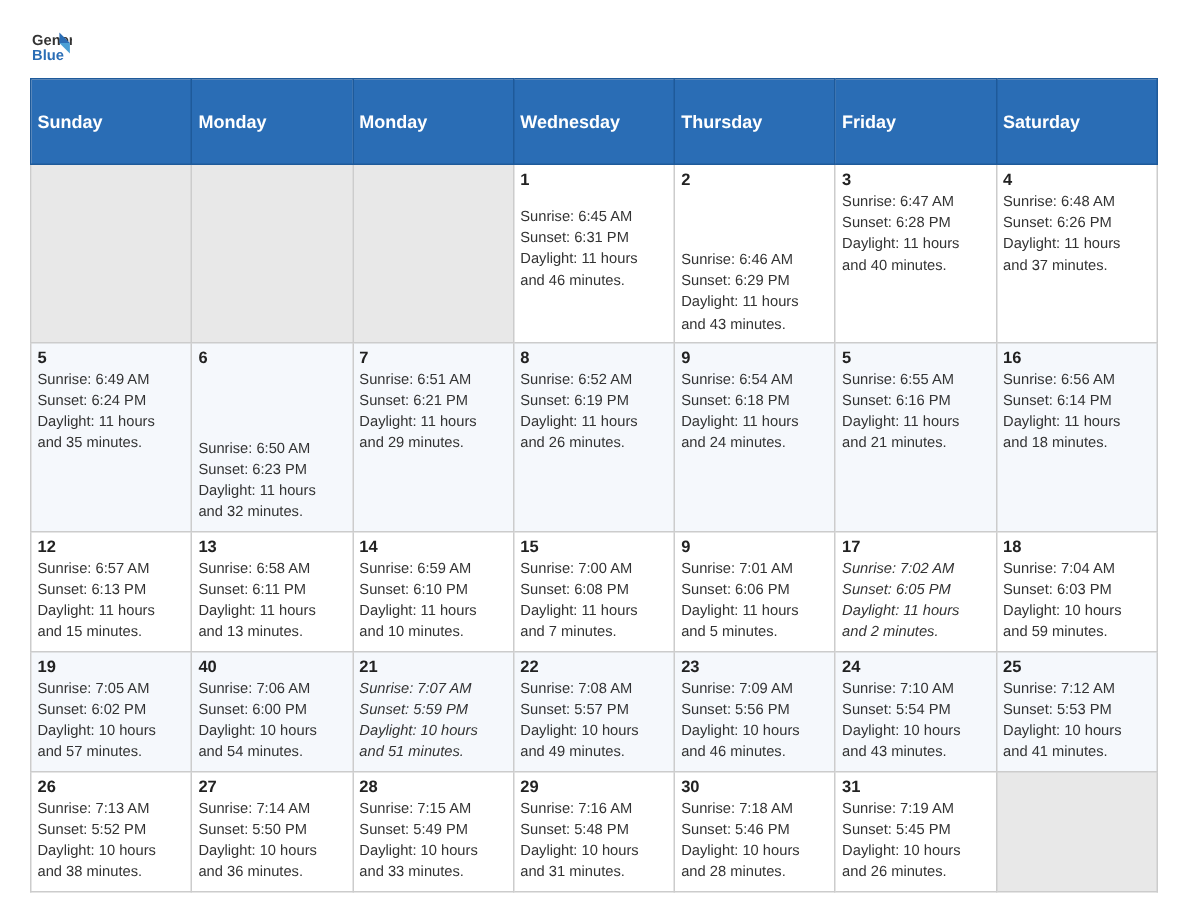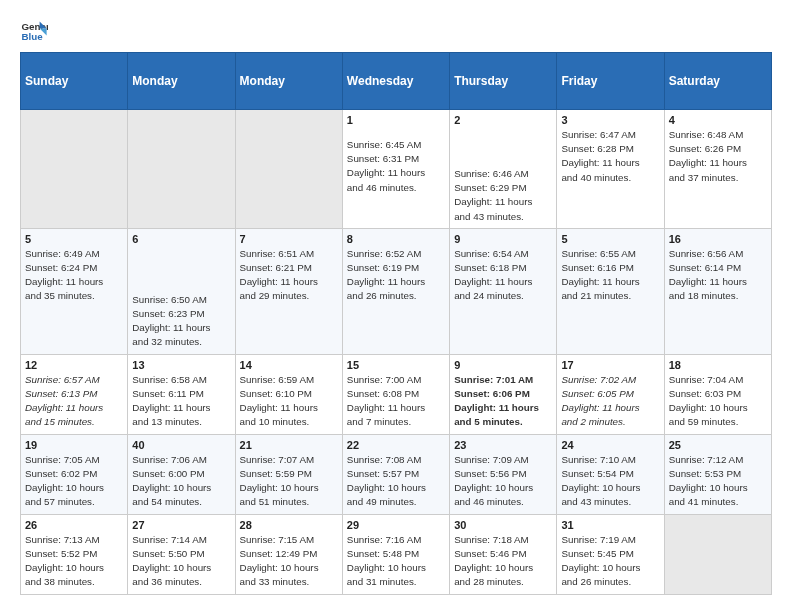--- a/index.html
+++ b/index.html
@@ -202,21 +202,21 @@
             <div class="day-number">16</div>
             <div class="day-info" style="white-space: pre-line;">Sunrise: 6:56 AM
 Sunset: 6:14 PM
 Daylight: 11 hours
 and 18 minutes.</div>
           </td>
         </tr>
         <tr>
           <td>
             <div class="day-number">12</div>
-            <div class="day-info" style="white-space: pre-line; font-style: italic;">Sunrise: 6:57 AM
+            <div class="day-info" style="white-space: pre-line;">Sunrise: 6:57 AM
 Sunset: 6:13 PM
 Daylight: 11 hours
 and 15 minutes.</div>
           </td>
           <td>
             <div class="day-number">13</div>
             <div class="day-info" style="white-space: pre-line;">Sunrise: 6:58 AM
 Sunset: 6:11 PM
 Daylight: 11 hours
 and 13 minutes.</div>
@@ -230,21 +230,21 @@
           </td>
           <td>
             <div class="day-number">15</div>
             <div class="day-info" style="white-space: pre-line;">Sunrise: 7:00 AM
 Sunset: 6:08 PM
 Daylight: 11 hours
 and 7 minutes.</div>
           </td>
           <td>
             <div class="day-number">9</div>
-            <div class="day-info" style="white-space: pre-line; font-weight: bold;">Sunrise: 7:01 AM
+            <div class="day-info" style="white-space: pre-line;">Sunrise: 7:01 AM
 Sunset: 6:06 PM
 Daylight: 11 hours
 and 5 minutes.</div>
           </td>
           <td>
             <div class="day-number">17</div>
             <div class="day-info" style="white-space: pre-line; font-style: italic;">Sunrise: 7:02 AM
 Sunset: 6:05 PM
 Daylight: 11 hours
 and 2 minutes.</div>
@@ -267,21 +267,21 @@
           </td>
           <td>
             <div class="day-number">40</div>
             <div class="day-info" style="white-space: pre-line;">Sunrise: 7:06 AM
 Sunset: 6:00 PM
 Daylight: 10 hours
 and 54 minutes.</div>
           </td>
           <td>
             <div class="day-number">21</div>
-            <div class="day-info" style="white-space: pre-line;">Sunrise: 7:07 AM
+            <div class="day-info" style="white-space: pre-line; font-style: italic;">Sunrise: 7:07 AM
 Sunset: 5:59 PM
 Daylight: 10 hours
 and 51 minutes.</div>
           </td>
           <td>
             <div class="day-number">22</div>
             <div class="day-info" style="white-space: pre-line;">Sunrise: 7:08 AM
 Sunset: 5:57 PM
 Daylight: 10 hours
 and 49 minutes.</div>
@@ -319,21 +319,21 @@
           <td>
             <div class="day-number">27</div>
             <div class="day-info" style="white-space: pre-line;">Sunrise: 7:14 AM
 Sunset: 5:50 PM
 Daylight: 10 hours
 and 36 minutes.</div>
           </td>
           <td>
             <div class="day-number">28</div>
             <div class="day-info" style="white-space: pre-line;">Sunrise: 7:15 AM
-Sunset: 12:49 PM
+Sunset: 5:49 PM
 Daylight: 10 hours
 and 33 minutes.</div>
           </td>
           <td>
             <div class="day-number">29</div>
             <div class="day-info" style="white-space: pre-line;">Sunrise: 7:16 AM
 Sunset: 5:48 PM
 Daylight: 10 hours
 and 31 minutes.</div>
           </td>

